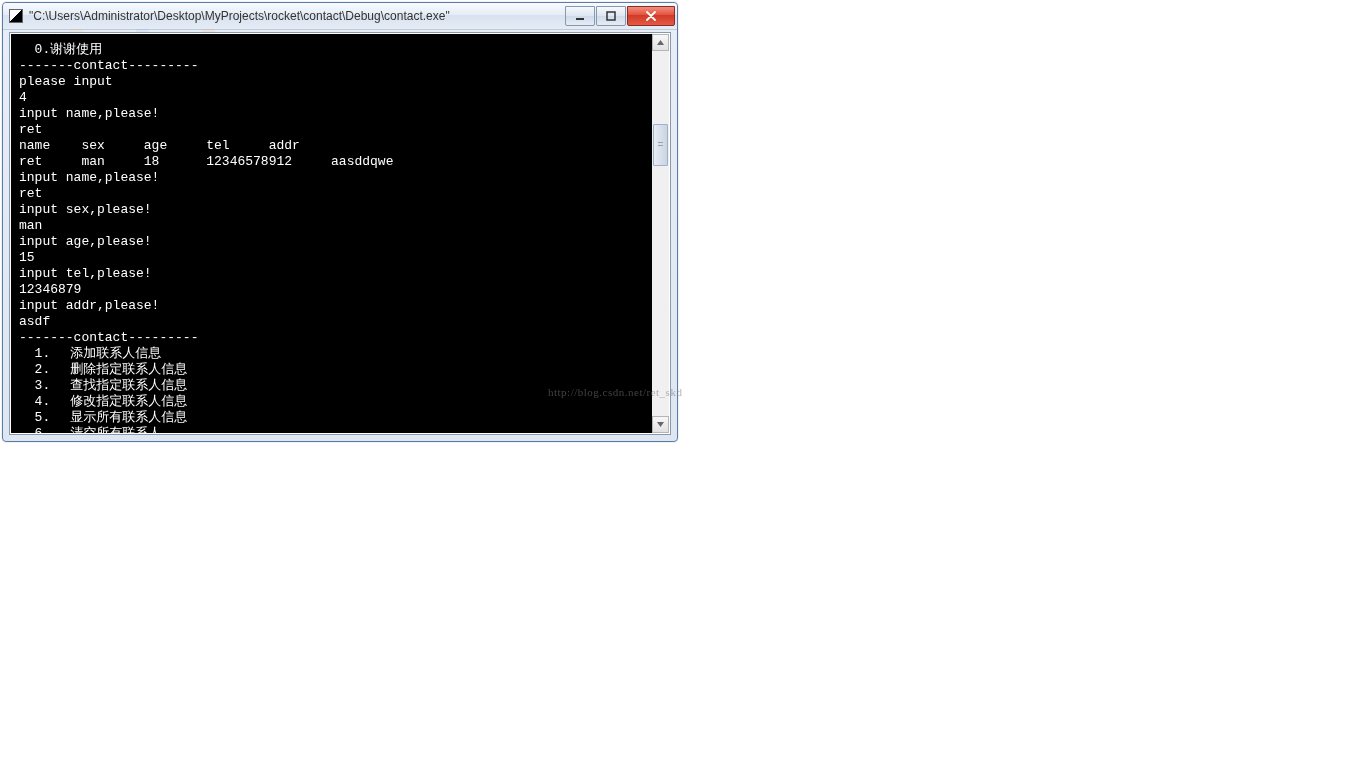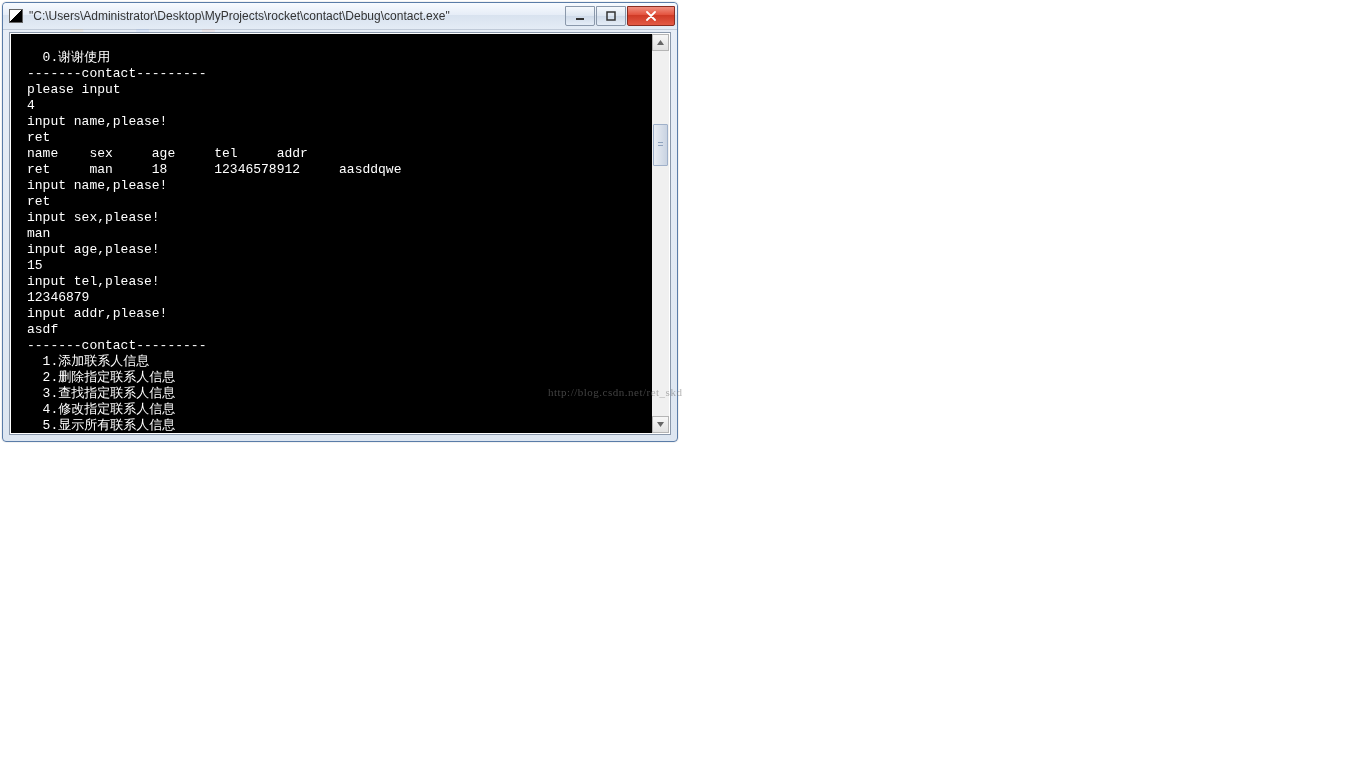--- a/index.html
+++ b/index.html
@@ -88,26 +88,26 @@
     position: absolute;
     left: 1px; top: 1px; bottom: 1px;
     right: 18px;
     background: #000;
     color: #fff;
     font-family: "Consolas", "Courier New", monospace;
     font-size: 13px;
     line-height: 16px;
     white-space: pre;
     overflow: hidden;
-    padding: 16px;
+    padding: 8px;
   }
   .console-line { white-space: pre; }
   .menu-item { white-space: pre; }
   .menu-num { display: inline; }
-  .menu-label { display: inline; }
+  .menu-label { display: inline; margin-left: 20px; }
   .vscroll {
     position: absolute;
     right: 1px; top: 1px; bottom: 1px;
     width: 17px;
     background: #f0f0f0;
   }
   .vscroll .arrow {
     position: absolute;
     left: 0; width: 17px; height: 17px;
     background: linear-gradient(to bottom,#f7f7f7,#e1e1e1);

